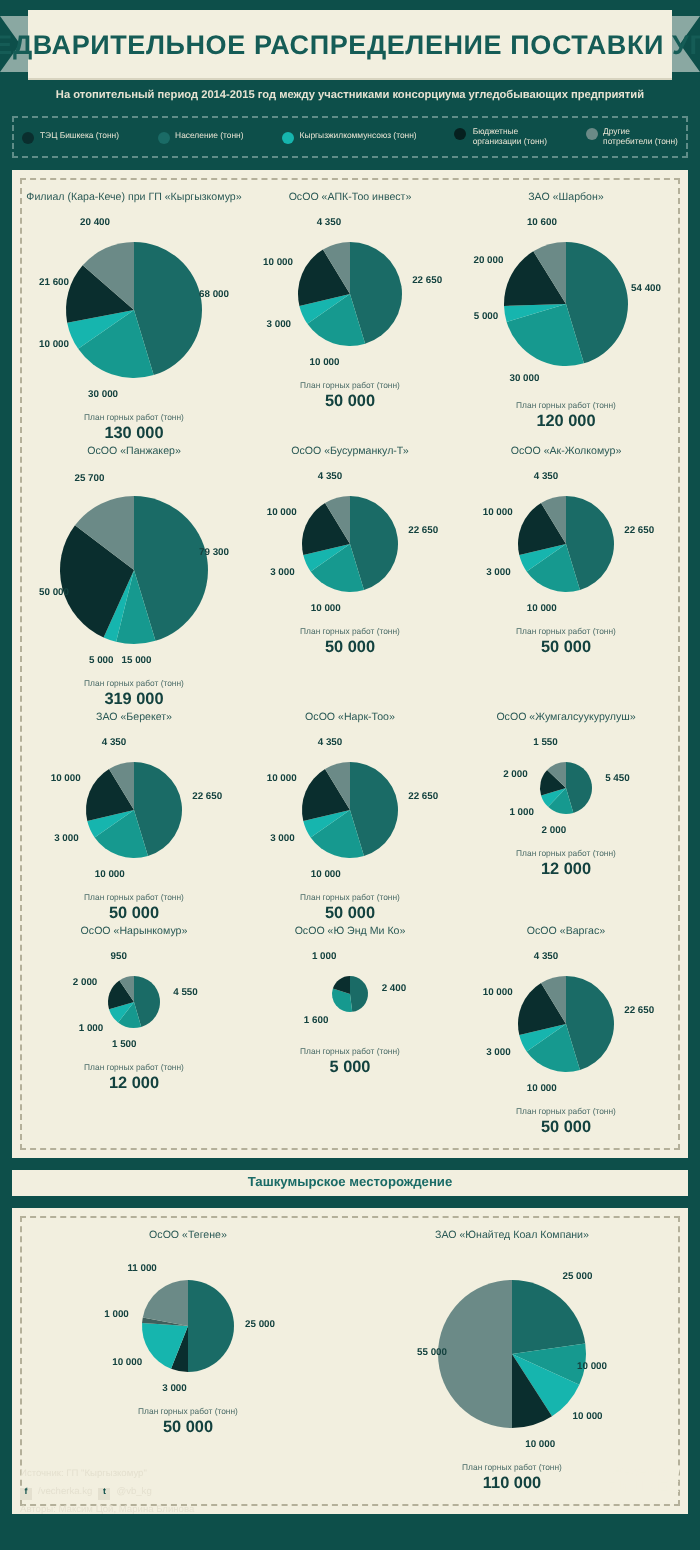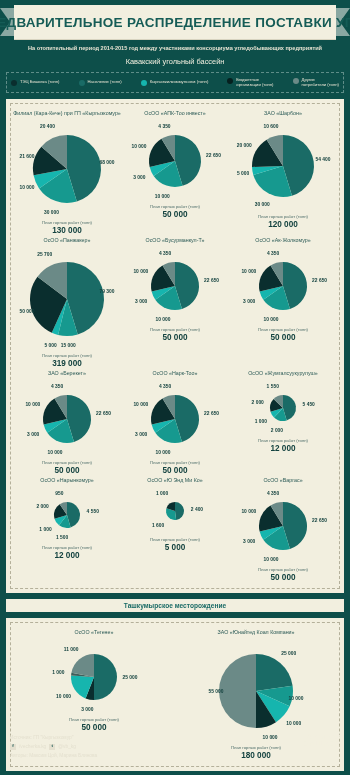--- a/index.html
+++ b/index.html
@@ -72,21 +72,20 @@
 
   <div class="ribbon-wrap">
     <div class="ribbon-tail left"></div>
     <div class="ribbon-tail right"></div>
     <div class="ribbon">
       <h1>ПРЕДВАРИТЕЛЬНОЕ РАСПРЕДЕЛЕНИЕ ПОСТАВКИ УГЛЯ</h1>
     </div>
   </div>
 
   <div class="sub">На отопительный период 2014-2015 год между участниками консорциума угледобывающих предприятий</div>
-  <div class="basin">Кавакский угольный бассейн</div>
 
   <div class="legend" id="legend">
       <div class="lg">
         <span class="dot" style="background: rgb(10, 46, 46);"></span>
         <span>ТЭЦ Бишкека (тонн)</span>
       </div>
       <div class="lg">
         <span class="dot" style="background: rgb(26, 107, 102);"></span>
         <span>Население (тонн)</span>
       </div>
@@ -379,21 +378,21 @@
                 <path d="M 54 52 L 74.00371024585712 83.12638071475371 A 37 37 0 0 1 54 89 Z" fill="#0a2e2e"></path>
                 <path d="M 54 52 L 54 89 A 37 37 0 0 1 53.99999999999999 15 Z" fill="#6b8a87"></path>
               </svg>
               <div class="lbl" style="left: 86.743px; top: 14.2125px;">25 000</div>
               <div class="lbl" style="left: 94px; top: 59.1157px;">10 000</div>
               <div class="lbl" style="left: 91.7875px; top: 84.743px;">10 000</div>
               <div class="lbl" style="left: 68.0866px; top: 98px;">10 000</div>
               <div class="lbl" style="left: 14px; top: 52px;">55 000</div>
             </div>
             <div class="plan">План горных работ (тонн)</div>
-            <div class="total">180 000</div>
+            <div class="total">110 000</div>
           </div>
         </div>
       </div>
   </div>
 
   <div class="footer">
     <div class="fleft">
       <div>Источник: ГП "Кыргызкомур"</div>
       <div class="social">
         <span class="sq">f</span>

